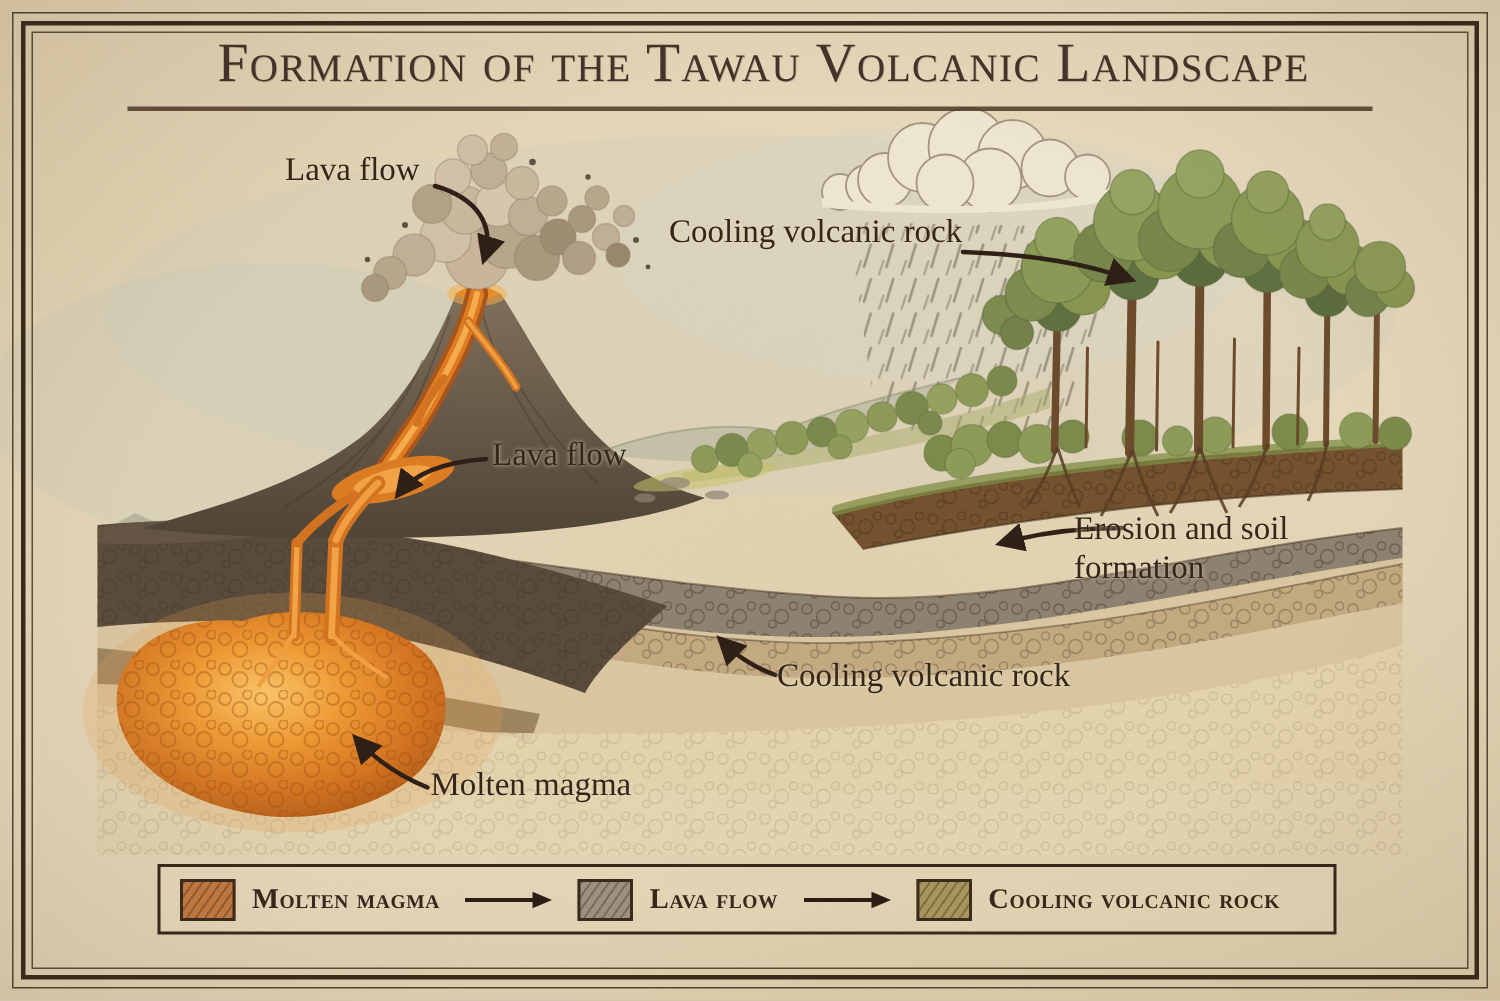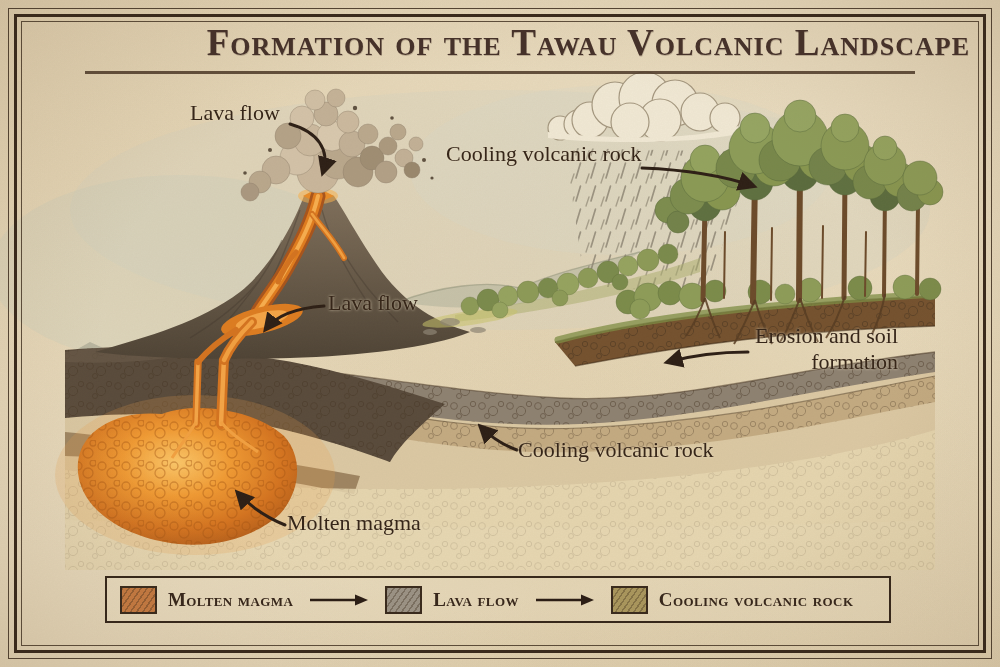--- a/index.html
+++ b/index.html
@@ -10,30 +10,30 @@
       radial-gradient(ellipse at 18% 28%, rgba(205,180,135,.22), transparent 55%),
       radial-gradient(ellipse at 80% 70%, rgba(210,188,140,.20), transparent 55%),
       radial-gradient(ellipse at 55% 90%, rgba(198,172,124,.18), transparent 60%),
       #e9dcc0;
   }
   .bframe{position:absolute;pointer-events:none;box-sizing:border-box;}
   .b1{inset:8px;border:1.5px solid rgba(60,44,28,.85);}
   .b2{inset:14px;border:3px solid #3a2a1c;}
   .b3{inset:21px;border:1px solid rgba(60,44,28,.8);}
   .title{
-    position:absolute;top:21px;left:48px;right:30px;text-align:right;
-    font-size:37px;font-weight:bold;font-variant:small-caps;letter-spacing:1px;
+    position:absolute;top:21px;left:48px;right:30px;text-align:center;
+    font-size:37px;font-weight:normal;font-variant:small-caps;letter-spacing:1px;
     color:#46322a;text-shadow:.5px .5px 0 rgba(70,50,40,.25);
   }
   .title-rule{position:absolute;top:71px;left:85px;width:830px;height:2.5px;background:#4b3726;opacity:.85;}
   .lbl{
     position:absolute;font-size:22px;color:#3424176;color:#362619;white-space:nowrap;
     text-shadow:0 0 3px rgba(233,220,192,.9);
   }
-  .lbl-erosion{white-space:normal;width:182px;text-align:right;line-height:1.2;}
+  .lbl-erosion{white-space:normal;width:182px;text-align:left;line-height:1.2;margin-top:16px;}
   .legend{
     position:absolute;left:105px;top:576px;width:786px;height:47px;
     border:2.5px solid #37281b;box-sizing:border-box;
     display:flex;align-items:center;padding-left:13px;
     background:rgba(233,220,192,.25);
   }
   .legend-item{display:flex;align-items:center;gap:11px;}
   .swatch{position:relative;width:37px;height:28px;border:2px solid #3a2b1d;box-sizing:border-box;flex:none;}
   .swatch::after{content:"";position:absolute;inset:0;
     background:repeating-linear-gradient(125deg, rgba(56,40,22,.32) 0 1.5px, rgba(0,0,0,0) 1.5px 5px);}

